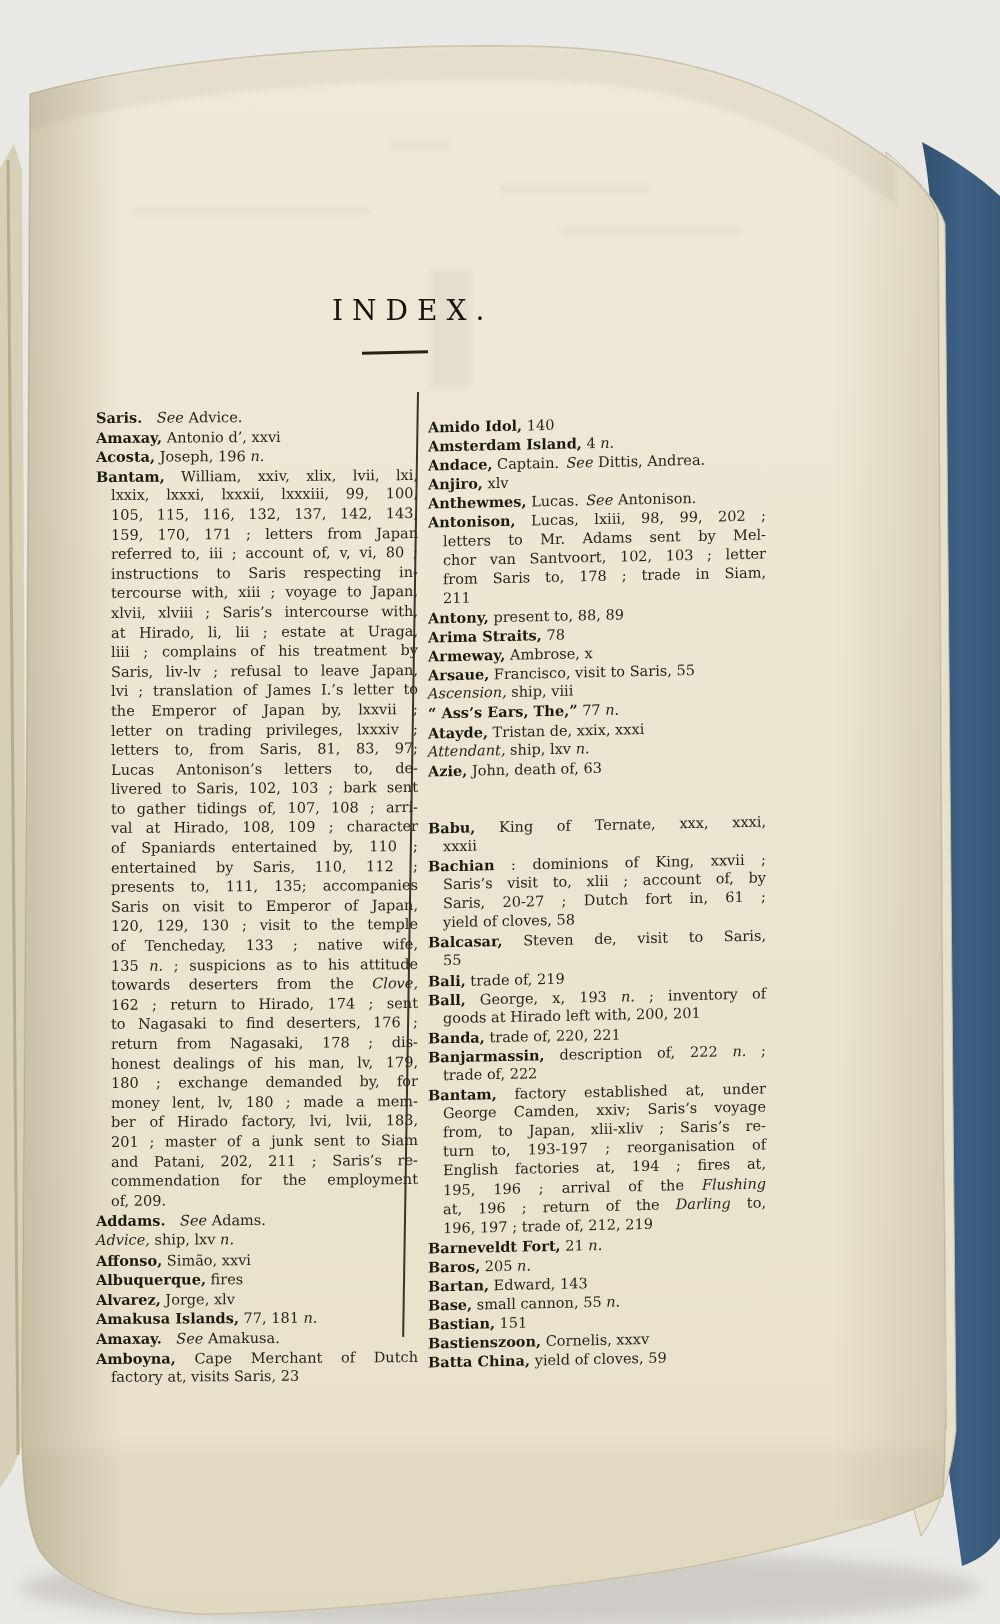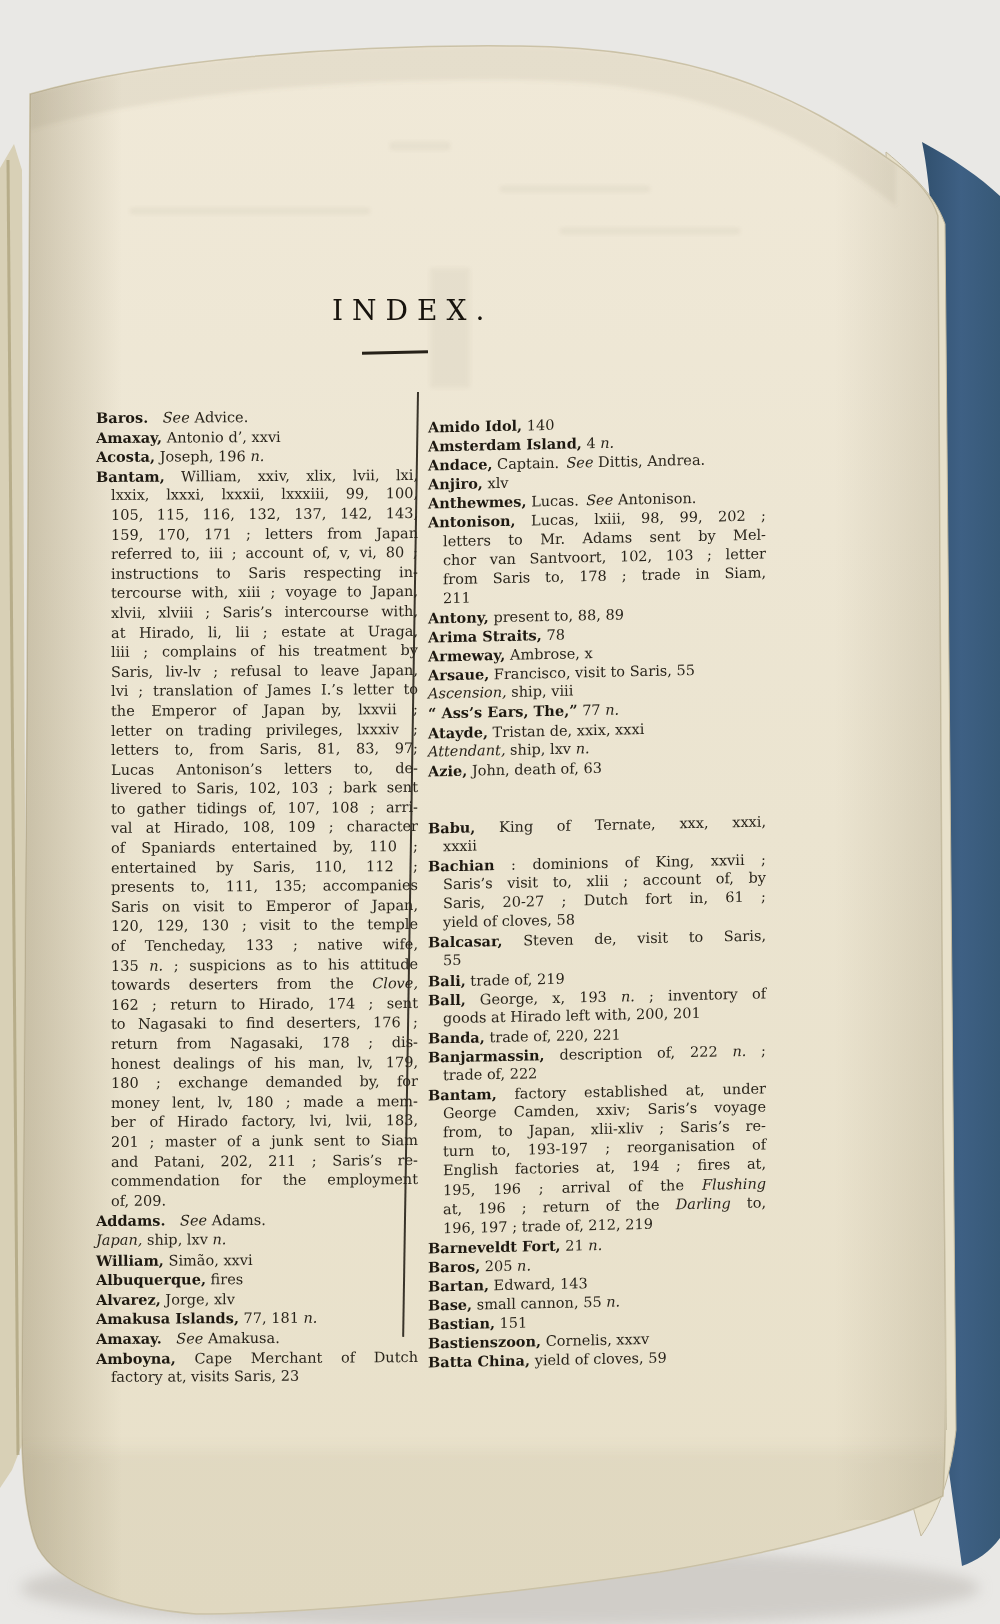--- a/index.html
+++ b/index.html
@@ -100,21 +100,21 @@
       </g>
     </g>
   </svg>
 
   <div class="page-content">
     <h1 class="title">INDEX.</h1>
     <div class="title-rule"></div>
     <div class="divider"></div>
     <div class="col col-left" id="col-left">
         <div class="entry">
-          <div class="ln"><span class="s-b">Baros.</span><span class="s-p"> </span><span class="s-i">See</span><span class="s-p"> Advice.</span></div>
+          <div class="ln"><span class="s-b">Saris.</span><span class="s-p"> </span><span class="s-i">See</span><span class="s-p"> Advice.</span></div>
         </div>
         <div class="entry">
           <div class="ln"><span class="s-b">Amaxay,</span><span class="s-p"> Antonio d’, xxvi</span></div>
         </div>
         <div class="entry">
           <div class="ln"><span class="s-b">Acosta,</span><span class="s-p"> Joseph, 196 </span><span class="s-i">n.</span></div>
         </div>
         <div class="entry">
           <div class="ln j"><span class="s-b">Bantam,</span><span class="s-p"> William, xxiv, xlix, lvii, lxi,</span></div>
           <div class="ln cont j"><span class="s-p">lxxix, lxxxi, lxxxii, lxxxiii, 99, 100,</span></div>
@@ -152,24 +152,24 @@
           <div class="ln cont j"><span class="s-p">ber of Hirado factory, lvi, lvii, 183,</span></div>
           <div class="ln cont j"><span class="s-p">201 ; master of a junk sent to Siam</span></div>
           <div class="ln cont j"><span class="s-p">and Patani, 202, 211 ; Saris’s re-</span></div>
           <div class="ln cont j"><span class="s-p">commendation for the employment</span></div>
           <div class="ln cont"><span class="s-p">of, 209.</span></div>
         </div>
         <div class="entry">
           <div class="ln"><span class="s-b">Addams.</span><span class="s-p"> </span><span class="s-i">See</span><span class="s-p"> Adams.</span></div>
         </div>
         <div class="entry">
-          <div class="ln"><span class="s-i">Japan,</span><span class="s-p"> ship, lxv </span><span class="s-i">n.</span></div>
-        </div>
-        <div class="entry">
-          <div class="ln"><span class="s-b">William,</span><span class="s-p"> Simão, xxvi</span></div>
+          <div class="ln"><span class="s-i">Advice,</span><span class="s-p"> ship, lxv </span><span class="s-i">n.</span></div>
+        </div>
+        <div class="entry">
+          <div class="ln"><span class="s-b">Affonso,</span><span class="s-p"> Simão, xxvi</span></div>
         </div>
         <div class="entry">
           <div class="ln"><span class="s-b">Albuquerque,</span><span class="s-p"> fires</span></div>
         </div>
         <div class="entry">
           <div class="ln"><span class="s-b">Alvarez,</span><span class="s-p"> Jorge, xlv</span></div>
         </div>
         <div class="entry">
           <div class="ln"><span class="s-b">Amakusa Islands,</span><span class="s-p"> 77, 181 </span><span class="s-i">n.</span></div>
         </div>

